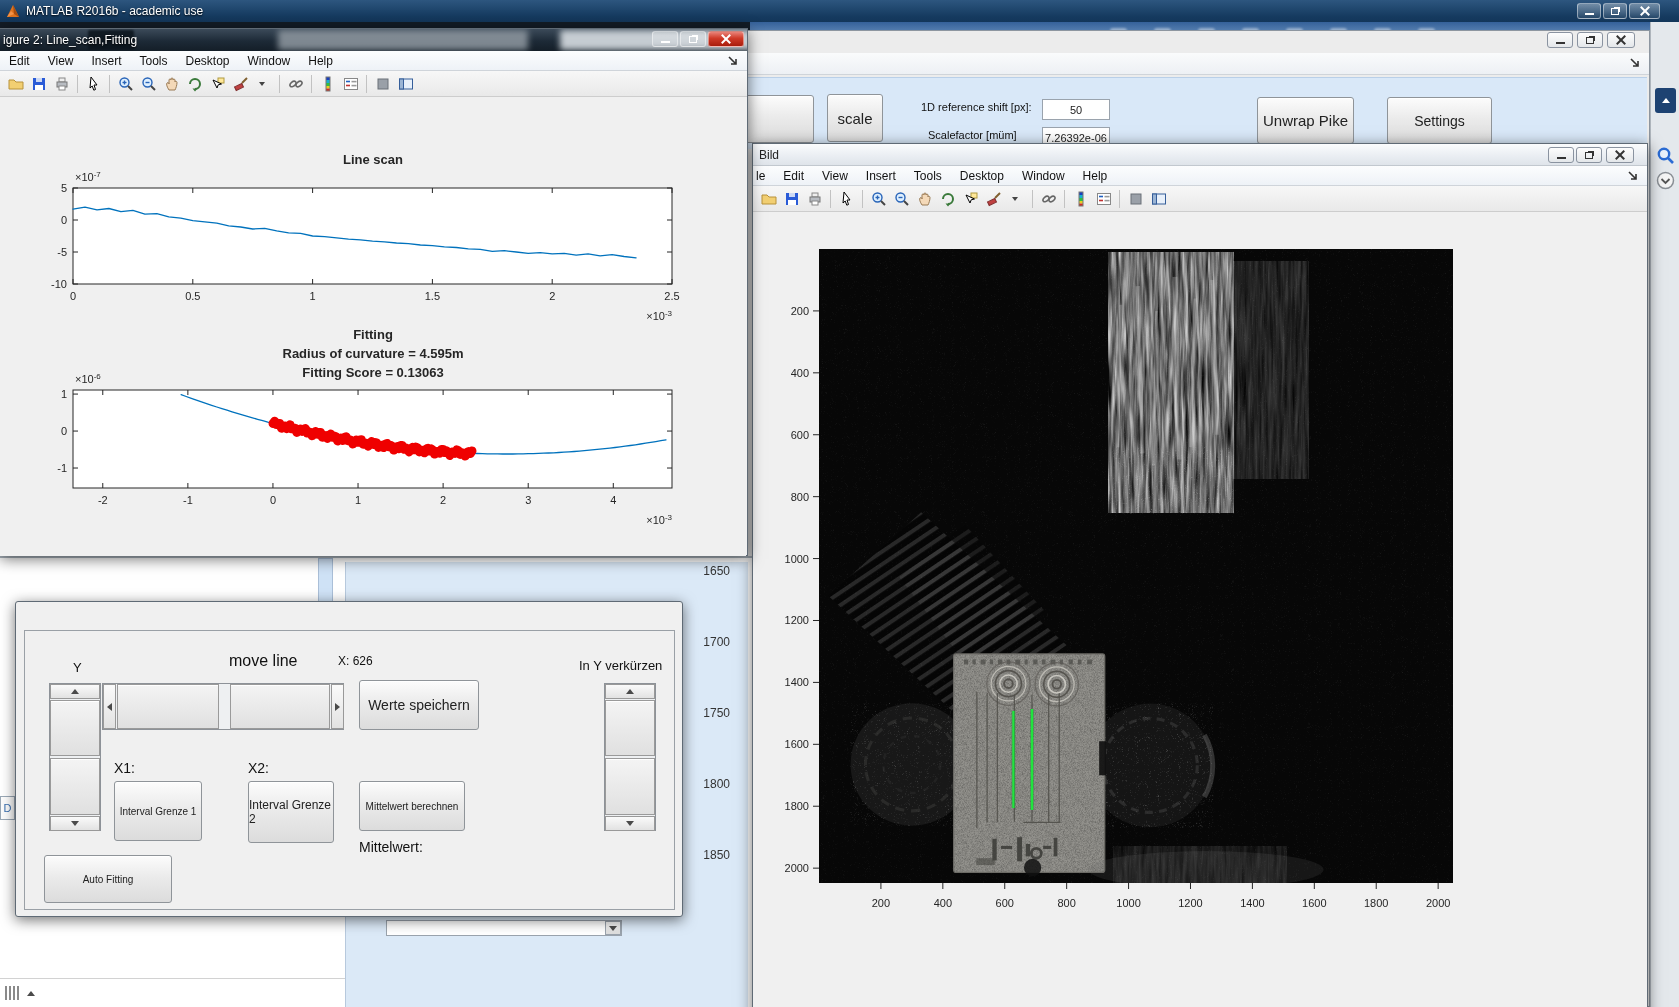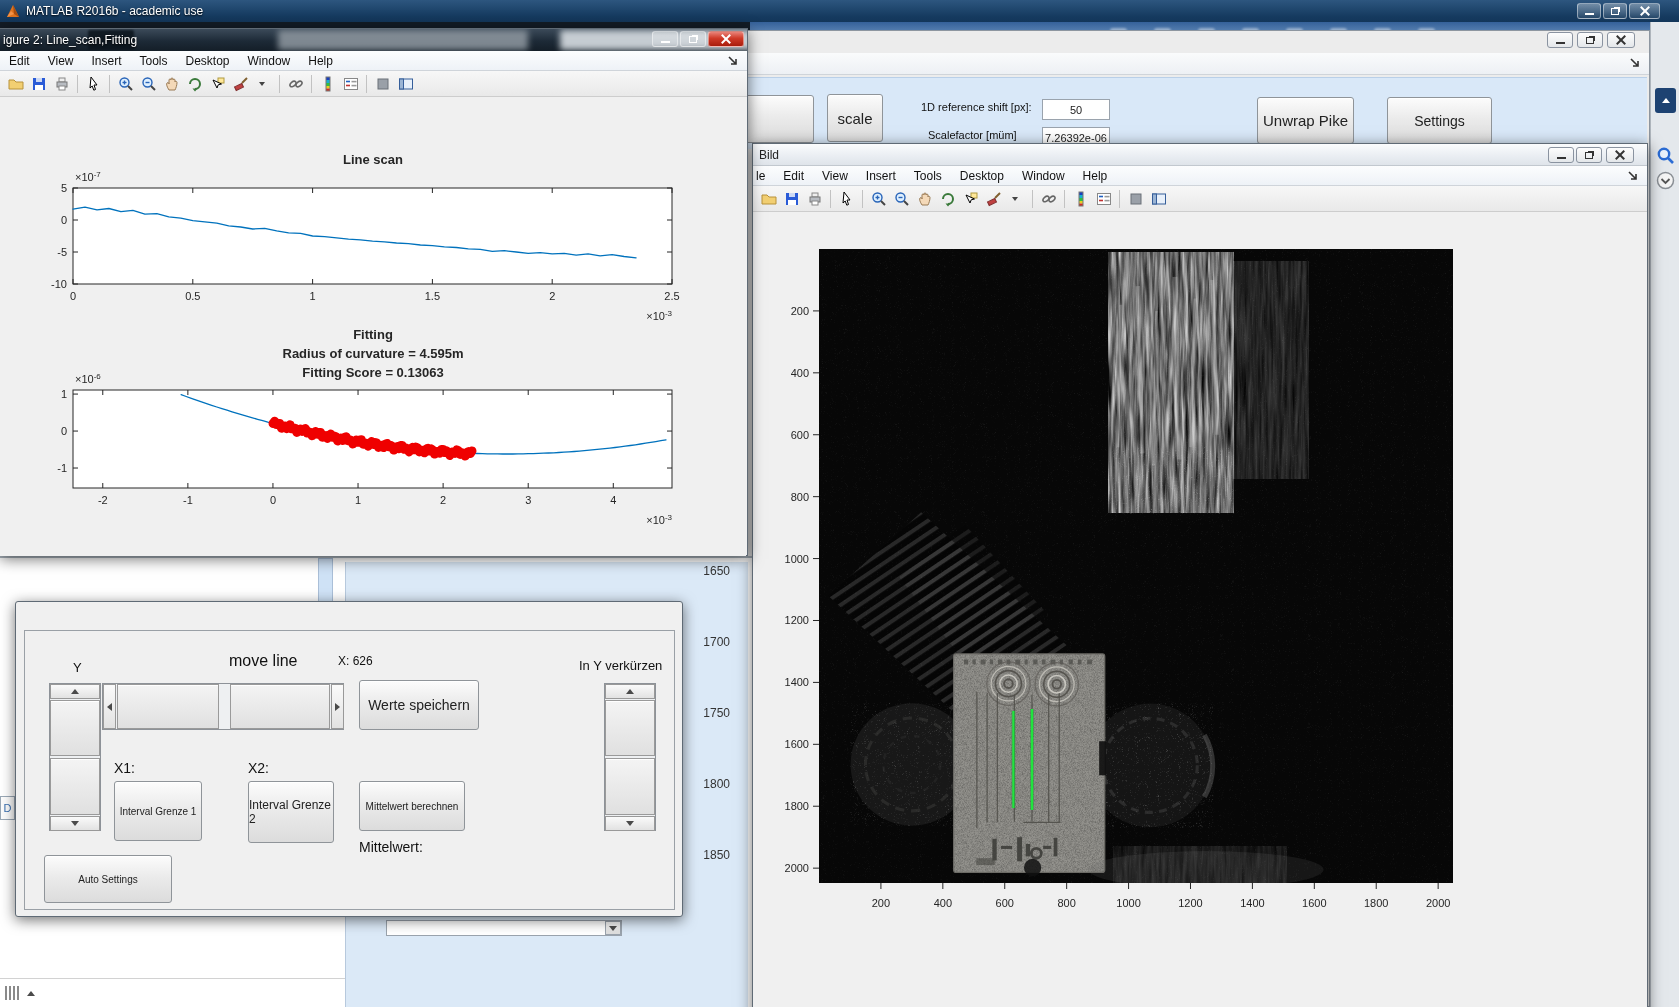--- a/index.html
+++ b/index.html
@@ -775,21 +775,21 @@
           <span class="tri down"></span>
         </div>
     </div>
 
     <span class="slab" style="left:98px;top:158px;font-size:14px">X1:</span>
     <span class="slab" style="left:232px;top:158px;font-size:14px">X2:</span>
     <div class="btn3d" style="left:98px;top:179px;width:88px;height:60px;font-size:10px">Interval Grenze 1</div>
     <div class="btn3d" style="left:232px;top:179px;width:86px;height:62px;font-size:12px">Interval Grenze 2</div>
     <div class="btn3d" style="left:343px;top:179px;width:106px;height:50px;font-size:10px">Mittelwert berechnen</div>
     <span class="slab" style="left:343px;top:237px;font-size:14px">Mittelwert:</span>
-    <div class="btn3d" style="left:28px;top:253px;width:128px;height:48px;font-size:10px">Auto Settings</div>
+    <div class="btn3d" style="left:28px;top:253px;width:128px;height:48px;font-size:10px">Auto Fitting</div>
   </div>
 
   <div id="edge">
     <div class="navy">
       <span class="tri up" style="border-bottom-color:#fff"></span>
     </div>
     <svg class="abs" style="left:5px;top:124px" width="19" height="19" viewBox="0 0 19 19">
       <circle cx="8" cy="8" r="5.2" fill="#eaf2fc" stroke="#2b6cd4" stroke-width="2.4"></circle>
       <line x1="12" y1="12" x2="17" y2="17" stroke="#2b6cd4" stroke-width="2.6"></line>
     </svg>

